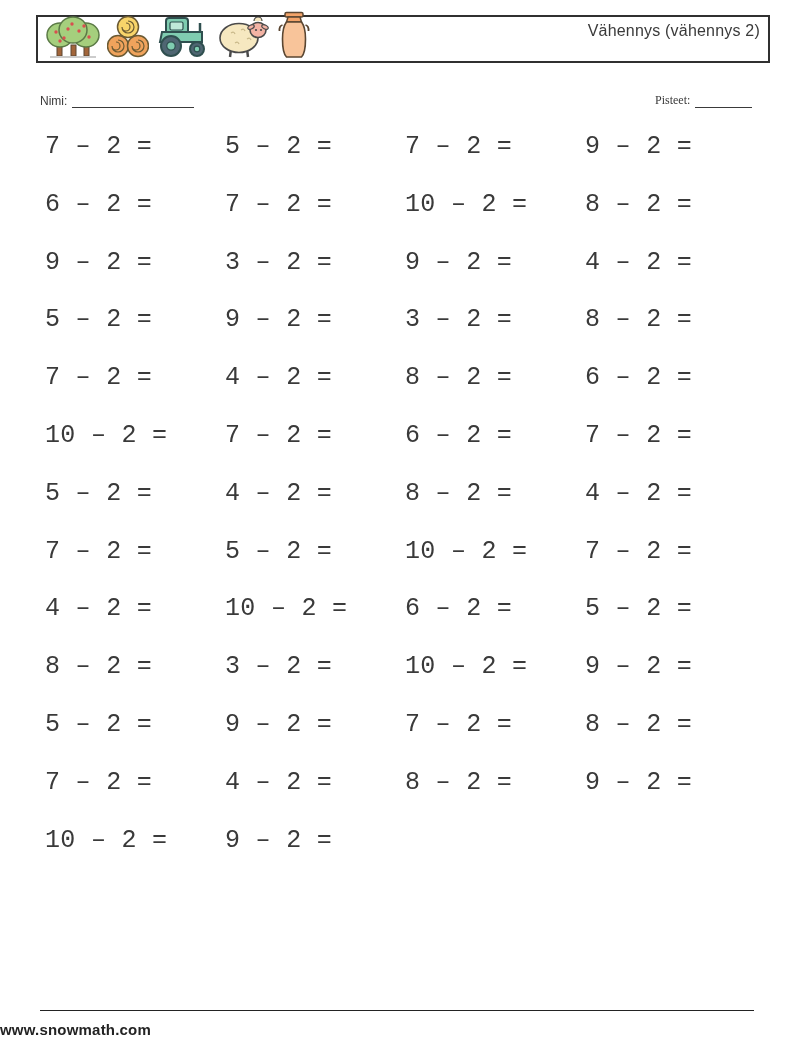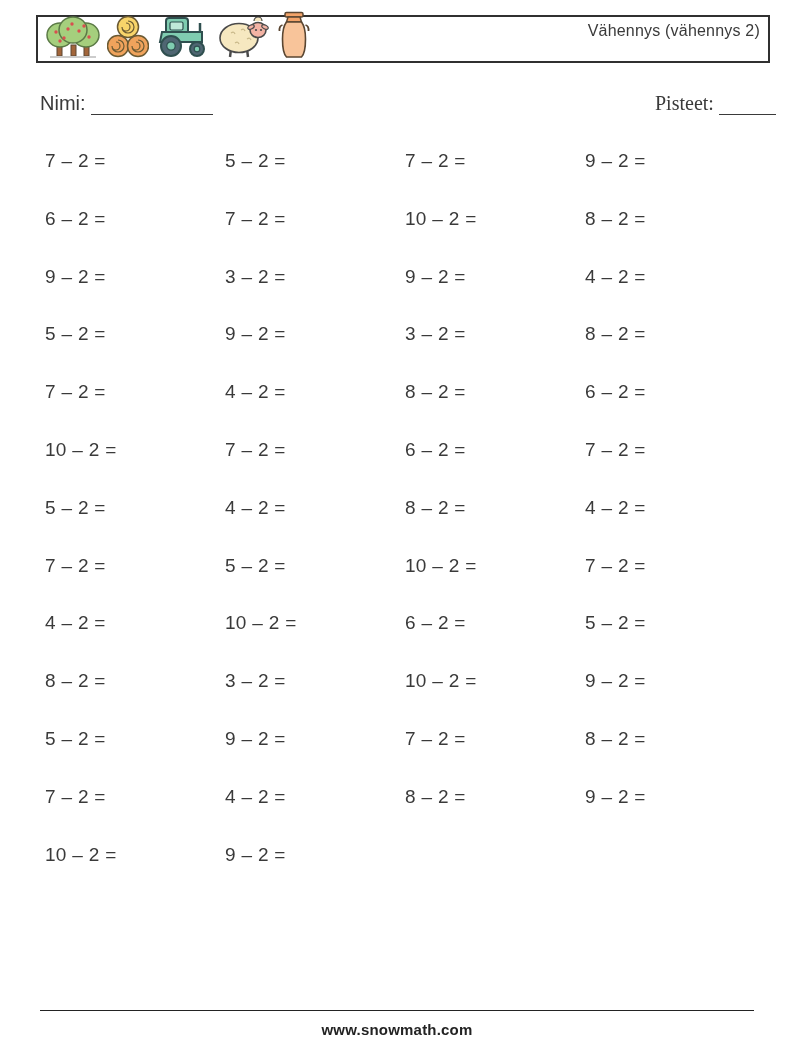--- a/index.html
+++ b/index.html
@@ -16,44 +16,44 @@
     border:2px solid var(--border); box-sizing:border-box;
     display:flex; justify-content:space-between; align-items:flex-end;
     padding:0 8px 2px 8px;
     gap:12px;
   }
   .icon-strip{display:flex; align-items:flex-end; gap:7px;}
   .icon-strip svg{display:block;}
   .worksheet-title{
     align-self:flex-start; margin-top:5px; font-size:16px; letter-spacing:0.2px;
   }
-  .fields-row{position:absolute; left:0; top:92px; width:635px; height:24px; font-size:20px;}
+  .fields-row{position:absolute; left:0; top:92px; width:635px; height:24px; font-size:12px;}
   .field{position:absolute; top:0; white-space:nowrap;}
   .field-name{left:40px;}
   .field-date{left:432px;}
   .field-score{left:655px;font-family:Liberation Serif, serif;}
   .blank{
     display:inline-block; border-bottom:1.5px solid var(--text);
     height:15px; vertical-align:bottom; margin-left:5px;
   }
   .blank-name{width:122px;}
   .blank-date{width:103px;}
   .blank-score{width:57px;}
   .problems-grid{
-    position:absolute; left:45px; top:150px;
+    position:absolute; left:45px; top:136px;
     display:grid; grid-template-columns:repeat(4, 180px); grid-auto-rows:57.8px;
-    font-size:19px; letter-spacing:0.3px;
+    font-size:25px; letter-spacing:0.3px;font-family:Liberation Mono, monospace;
   }
   .problem{line-height:21px; white-space:nowrap;}
   .footer-line{
     position:absolute; left:40px; top:1010px; width:714px; height:0;
     border-top:1.6px solid #232323;
   }
   .footer-text{
-    position:absolute; left:0; top:1021px; width:794px; text-align:center;
+    position:absolute; left:0; top:1021px; width:794px; 
     font-size:15px; font-weight:bold; color:#232323; letter-spacing:0.2px;
   }
 </style>
 </head>
 <body>
 
 <div class="page">
 
   <div class="header-box">
     <div class="icon-strip">

